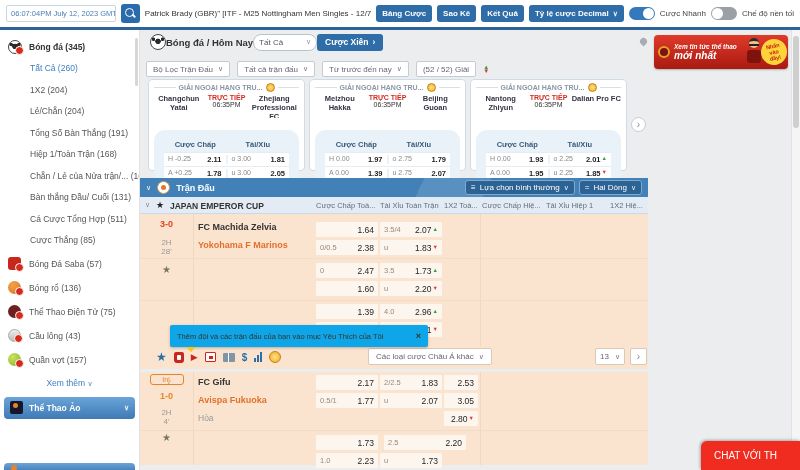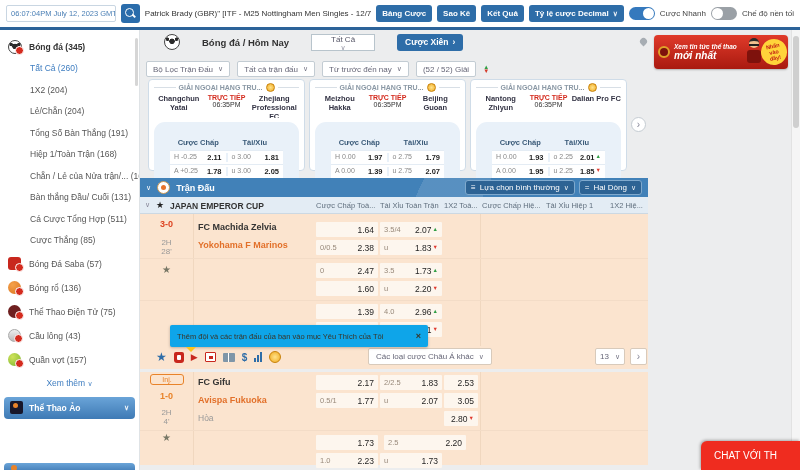--- a/index.html
+++ b/index.html
@@ -52,24 +52,24 @@
   .vs-icon::after { content:""; position:absolute; left:3px; top:2px; width:5px; height:5px; border-radius:50%; background:#e8832a; }
   .sb-banner .chev { margin-left:auto; }
   .sb-banner2 { position:absolute; bottom:0; left:4px; width:131px; height:7px; border-radius:4px 4px 0 0;
     background:linear-gradient(#6aa4d8,#4a84bd); overflow:hidden; }
   .sb-banner2::after { content:""; position:absolute; left:7px; top:2px; width:6px; height:6px; border-radius:50%; background:#e8832a; }
   .sb-scroll { position:absolute; right:1px; top:8px; width:3px; height:48px; background:#d6d6d6; border-radius:2px; }
 
   
   .main { position:absolute; left:140px; top:30px; width:660px; height:440px; }
 
-  .subheader { position:absolute; left:24px; top:2px; height:20px; display:flex; align-items:center; gap:22px; }
+  .subheader { position:absolute; left:10px; top:2px; height:20px; display:flex; align-items:center; gap:0; }
   .sh-title { font-size:9.5px; font-weight:bold; color:#333; white-space:nowrap; }
-  .sh-select { width:64px; height:17px; border:1px solid #b8c4cc; background:#fff; border-radius:0; color:#556;
-    font-size:8px; display:flex; align-items:center; justify-content:space-between; padding:0 5px; cursor:pointer;flex-direction:column; }
+  .sh-select { width:64px; height:17px; border:1px solid #b8c4cc; background:#fff; border-radius:8px; color:#556;
+    font-size:8px; display:flex; align-items:center; justify-content:space-between; padding:0 5px; cursor:pointer; }
   .sh-parlay { background:#2e6da8; color:#fff; font-size:8.5px; font-weight:bold; height:17px; display:flex;
     align-items:center; gap:4px; padding:0 8px; border-radius:3px; cursor:pointer; }
 
   .pin-icon { position:absolute; left:500px; top:8px; width:7px; height:7px; background:#a7adb3; border-radius:50% 50% 50% 0; transform:rotate(-45deg); }
   .banner { position:absolute; left:514px; top:5px; width:134px; height:34px; border-radius:4px; overflow:hidden;
     background:linear-gradient(#e03a2a,#a91a10); display:flex; align-items:center; padding:0 4px; cursor:pointer;
     box-shadow:0 1px 2px rgba(0,0,0,.25); }
   .banner-logo { width:12px; height:12px; border-radius:50%; background:#7e120c; border:2px solid #e0a22a; flex:none; }
   .banner-text { margin-left:4px; color:#fff; font-style:italic; line-height:1.1; white-space:nowrap; }
   .banner-text .l1 { font-size:6.5px; font-weight:bold; }
@@ -92,21 +92,21 @@
   .cards { position:absolute; left:8px; top:49px; display:flex; gap:4px; align-items:flex-start; }
   .card { width:157px; height:92px; background:#fff; border:1px solid #cfdce8; border-radius:4px; padding:3px 5px; }
   .card-title { display:flex; align-items:center; gap:3px; font-size:7px; font-weight:bold; color:#8a98a5; white-space:nowrap; }
   .card-title::before, .card-title::after { content:""; flex:1; height:1px; background:#d8dfe6; }
   .coin { width:9px; height:9px; border-radius:50%; background:radial-gradient(#ffe28a,#f0a91f); border:1px solid #c8820a; flex:none; }
   .card-teams { display:flex; margin-top:2px; height:24px; }
   .card-teams .team { flex:1; font-size:7.5px; font-weight:bold; color:#334; text-align:center; line-height:1.2; overflow:hidden; }
   .card-mid { width:46px; text-align:center; flex:none; }
   .card-mid .live { color:#d42b1e; font-size:7px; font-weight:bold; }
   .card-mid .time { color:#333; font-size:7px; }
-  .card-odds { margin-top:4px; background:#e9f1f9; border-radius:11px; padding:16px; font-size:7.5px; }
+  .card-odds { margin-top:12px; background:#e9f1f9; border-radius:11px; padding:10px; font-size:7.5px; }
   .co-head { display:flex; height:12px; }
   .co-head span { flex:1; text-align:center; color:#3a5a78; font-weight:bold; font-size:7.5px; }
   .co-row { display:flex; background:#fff; height:14px; align-items:center; border-top:1px solid #e4ecf4; cursor:pointer; }
   .co-row .half { flex:1; display:flex; justify-content:space-between; padding:0 4px; }
   .co-row .half:first-child { border-right:2px solid #e9f1f9; }
   .co-lab { color:#888; font-size:7px; }
   .co-od { color:#1f1f1f; font-weight:bold; font-size:7.5px; }
   .cards-next { width:15px; height:15px; border-radius:50%; background:#fff; border:1px solid #c5ccd2; color:#889;
     font-size:10px; display:flex; align-items:center; justify-content:center; margin-top:38px; cursor:pointer; }
 

